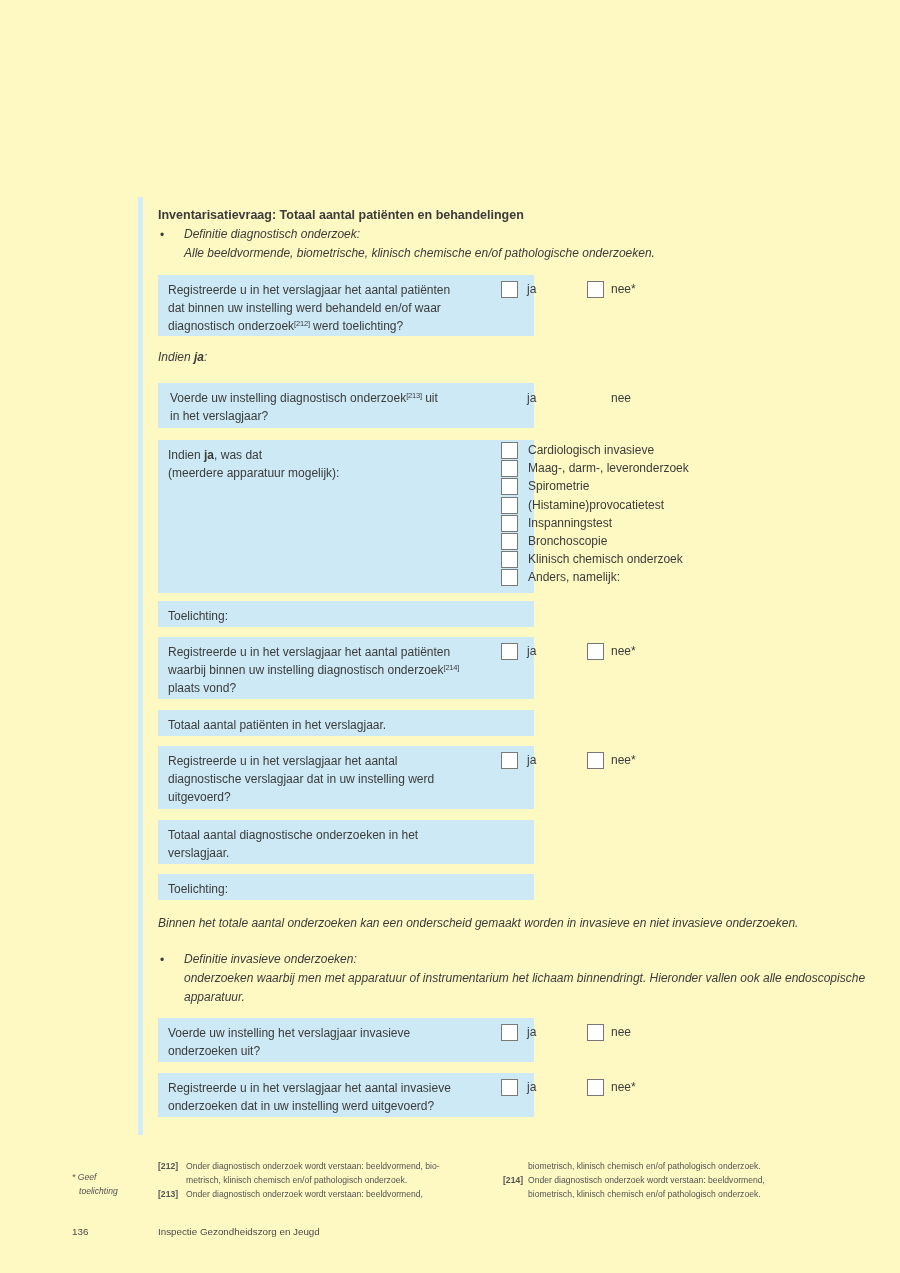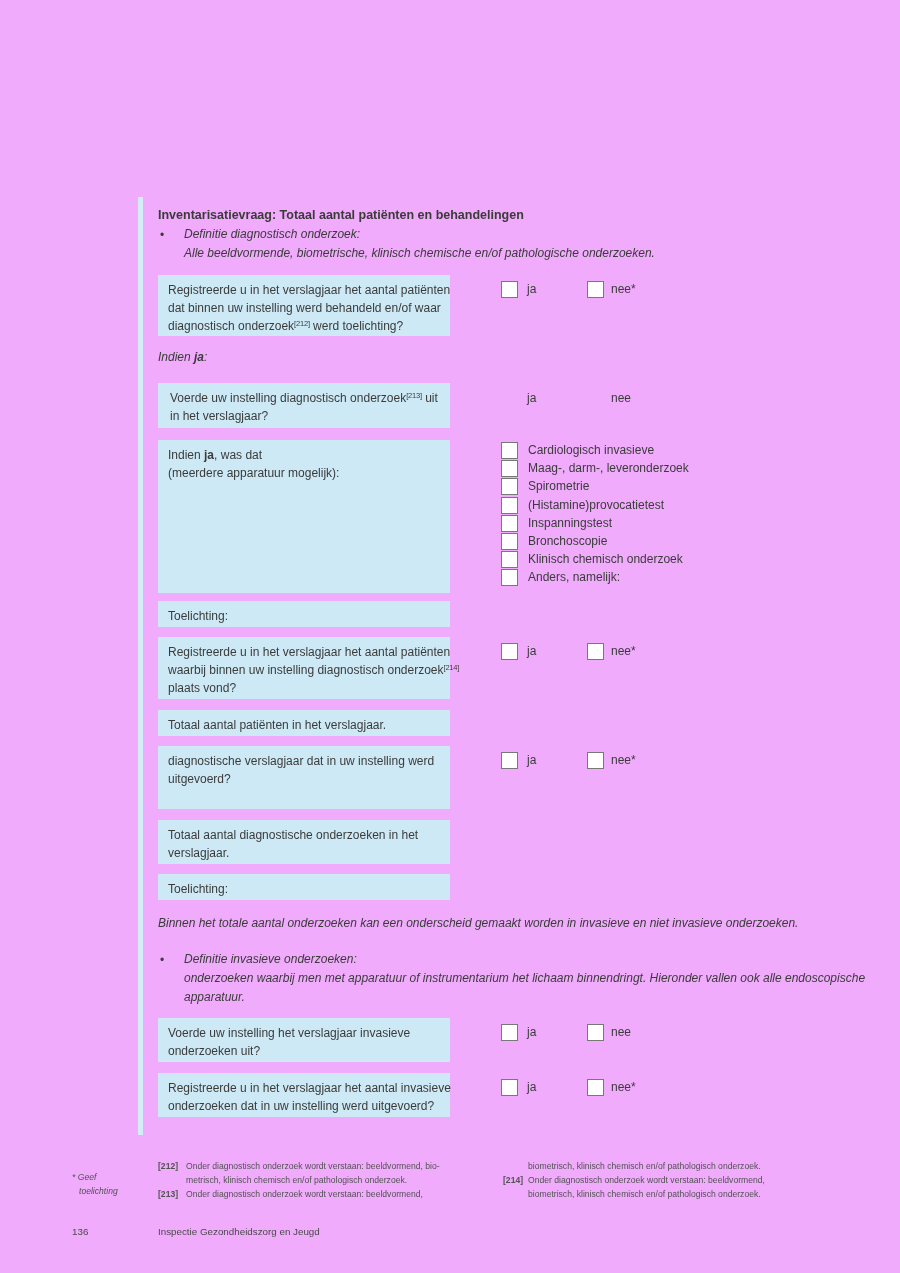--- a/index.html
+++ b/index.html
@@ -1,24 +1,24 @@
 <!DOCTYPE html>
 <html><head>
 <meta charset="utf-8">
 <style>
   html,body{margin:0;padding:0;background:#ffffff;}
-  .page{position:relative;width:900px;height:1273px;background:#f0abfc;
+  .page{position:relative;width:900px;height:1273px;background:#fef9c3;
         font-family:"Liberation Sans",sans-serif;color:#3b3b3a;overflow:hidden;}
   .abs{position:absolute;white-space:nowrap;}
   .vline{position:absolute;left:138px;top:197px;width:5px;height:938px;background:#d4ebf8;}
   .title{font-weight:bold;font-size:12.5px;}
   .it{font-style:italic;}
   .b{font-weight:bold;}
   .txt{font-size:12px;}
-  .box{position:absolute;left:158px;width:292px;background:#cde9f6;box-sizing:border-box;
+  .box{position:absolute;left:158px;width:376px;background:#cde9f6;box-sizing:border-box;
        padding:6px 18px 0 10px;font-size:12px;line-height:18px;}
   .box div{white-space:nowrap;}
   .cb{position:absolute;width:15px;height:15px;border:1px solid #787877;background:#ffffff;box-sizing:content-box;}
   .ans{position:absolute;font-size:12px;line-height:16px;white-space:nowrap;}
   .sup{font-size:7.5px;vertical-align:4px;line-height:0;letter-spacing:-0.2px;}
   .opts{position:absolute;left:501px;top:442px;}
   .opt-row{display:flex;align-items:flex-start;height:18.2px;}
   .cb-i{width:15px;height:15px;border:1px solid #787877;background:#fff;flex:none;display:inline-block;}
   .opt-label{margin-left:10px;font-size:12px;line-height:16px;white-space:nowrap;}
   .fn{position:absolute;font-size:8.6px;line-height:11px;color:#525252;white-space:nowrap;}
@@ -106,20 +106,21 @@
   <span class="cb" style="left:501px;top:643px;"></span>
   <span class="ans" style="left:527px;top:643px;">ja</span>
   <span class="cb" style="left:587px;top:643px;"></span>
   <span class="ans" style="left:611px;top:643px;">nee*</span>
 
   <div class="box" style="top:710px;height:26px;">
     <div>Totaal aantal patiënten in het verslagjaar.</div>
   </div>
 
   <div class="box" style="top:746px;height:63px;">
+    <div>Registreerde u in het verslagjaar het aantal</div>
     <div>diagnostische verslagjaar dat in uw instelling werd</div>
     <div>uitgevoerd?</div>
   </div>
   <span class="cb" style="left:501px;top:752px;"></span>
   <span class="ans" style="left:527px;top:752px;">ja</span>
   <span class="cb" style="left:587px;top:752px;"></span>
   <span class="ans" style="left:611px;top:752px;">nee*</span>
 
   <div class="box" style="top:820px;height:44px;">
     <div>Totaal aantal diagnostische onderzoeken in het</div>

